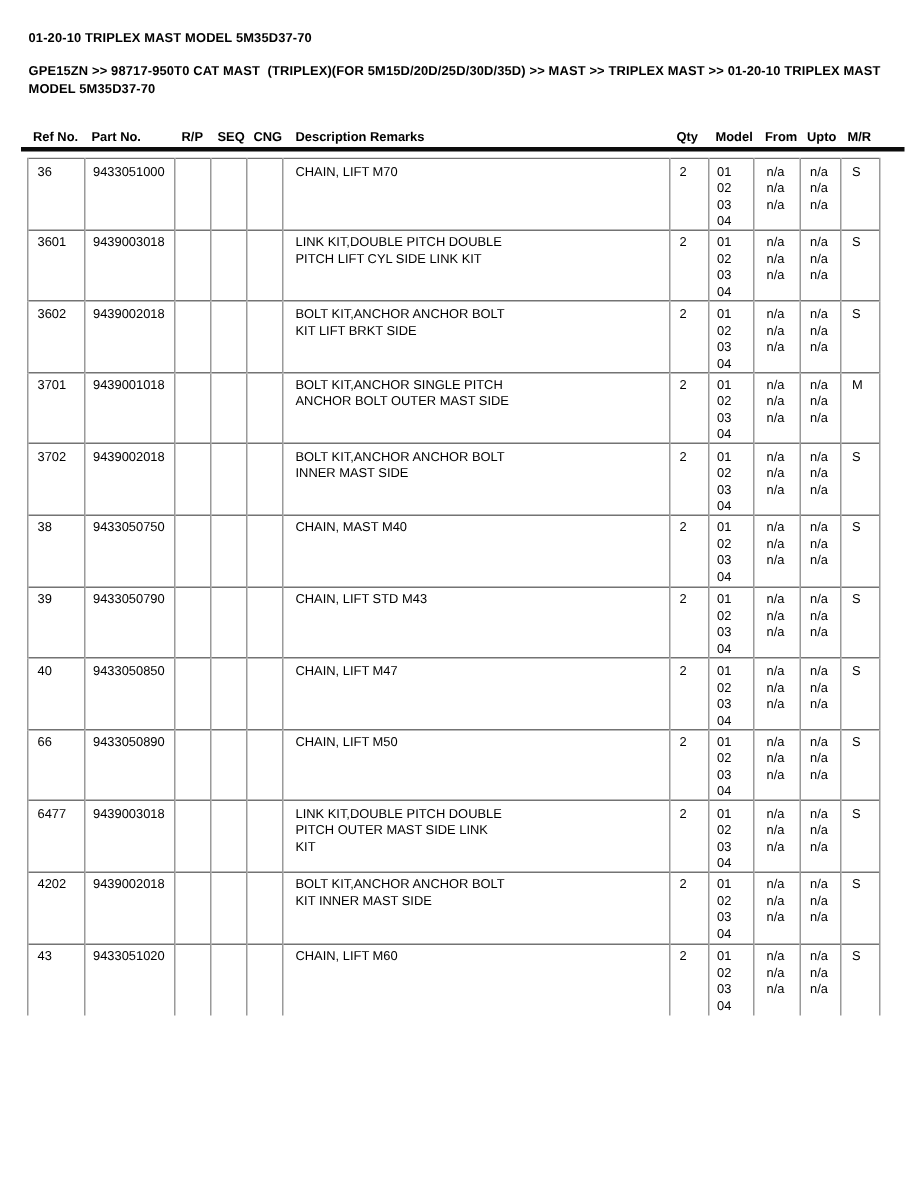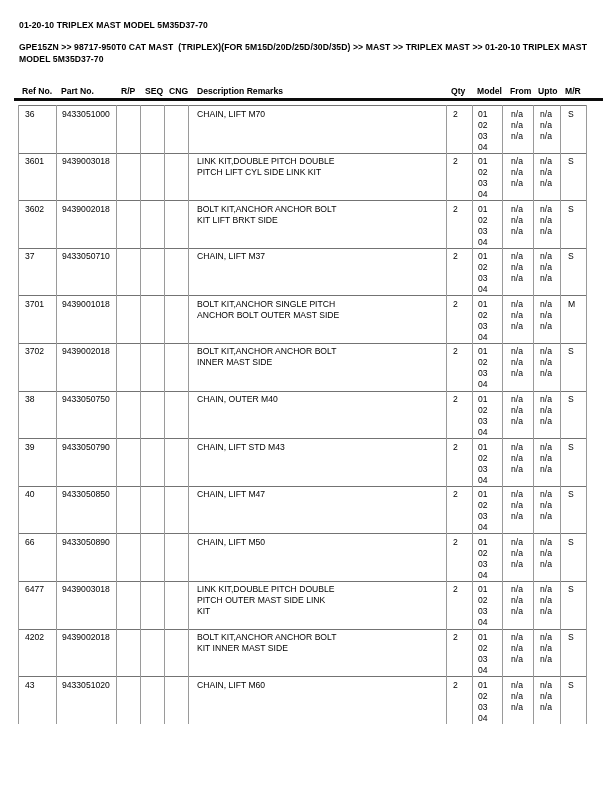--- a/index.html
+++ b/index.html
@@ -227,40 +227,20 @@
 04</td>
       <td class="c-from">n/a
 n/a
 n/a</td>
       <td class="c-upto">n/a
 n/a
 n/a</td>
       <td class="c-mr">S</td>
     </tr>
 
-    <tr class="part-row">
-      <td class="c-ref">37</td>
-      <td class="c-part">9433050710</td>
-      <td class="c-rp"></td>
-      <td class="c-seq"></td>
-      <td class="c-cng"></td>
-      <td class="c-desc">CHAIN, LIFT M37</td>
-      <td class="c-qty">2</td>
-      <td class="c-model">01
-02
-03
-04</td>
-      <td class="c-from">n/a
-n/a
-n/a</td>
-      <td class="c-upto">n/a
-n/a
-n/a</td>
-      <td class="c-mr">S</td>
-    </tr>
 
     <tr class="part-row">
       <td class="c-ref">3701</td>
       <td class="c-part">9439001018</td>
       <td class="c-rp"></td>
       <td class="c-seq"></td>
       <td class="c-cng"></td>
       <td class="c-desc">BOLT KIT,ANCHOR SINGLE PITCH
 ANCHOR BOLT OUTER MAST SIDE</td>
       <td class="c-qty">2</td>
@@ -298,21 +278,21 @@
 n/a</td>
       <td class="c-mr">S</td>
     </tr>
 
     <tr class="part-row">
       <td class="c-ref">38</td>
       <td class="c-part">9433050750</td>
       <td class="c-rp"></td>
       <td class="c-seq"></td>
       <td class="c-cng"></td>
-      <td class="c-desc">CHAIN, OUTER M40</td>
+      <td class="c-desc">CHAIN, MAST M40</td>
       <td class="c-qty">2</td>
       <td class="c-model">01
 02
 03
 04</td>
       <td class="c-from">n/a
 n/a
 n/a</td>
       <td class="c-upto">n/a
 n/a

